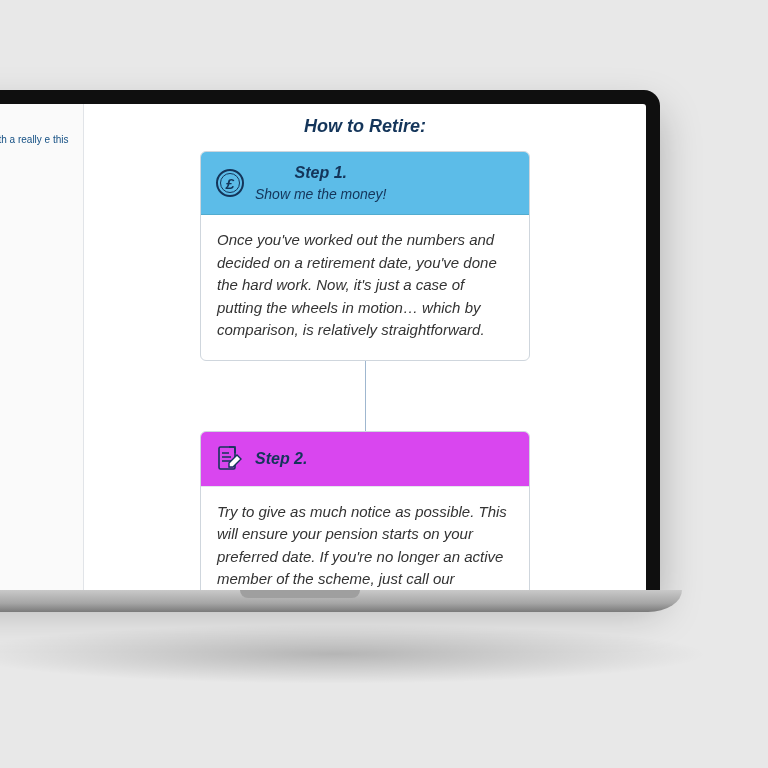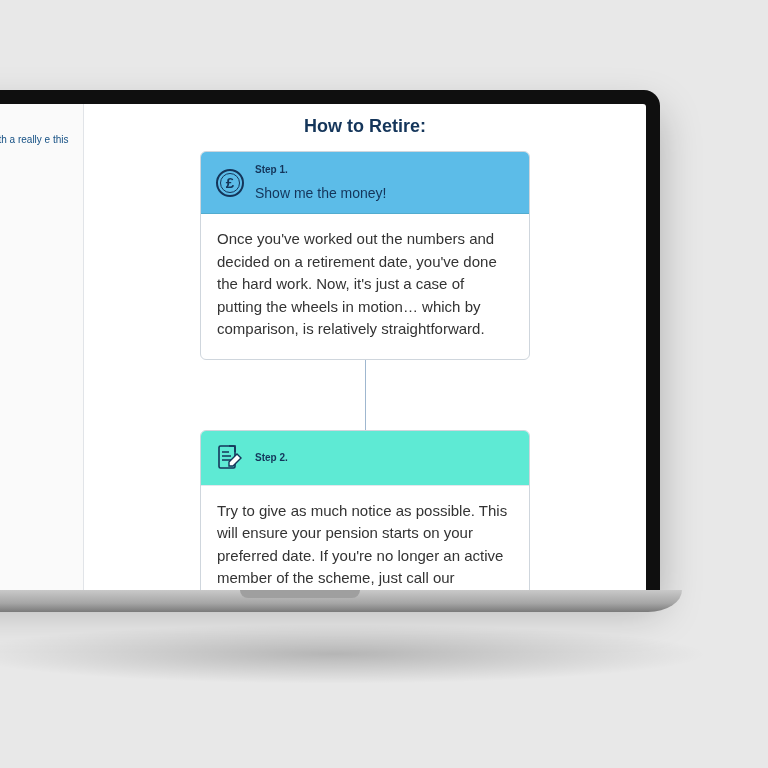--- a/index.html
+++ b/index.html
@@ -71,20 +71,21 @@
   .sidebar .star {
     font-size: 12px;
     color: #444;
     margin-bottom: 2px;
   }
   
   .main {
     flex: 1;
     padding: 12px 40px 0 40px;
     overflow: hidden;
+    font-style: italic;
   }
   .page-title {
     text-align: center;
     font-size: 18px;
     font-weight: 700;
     color: #14355a;
     margin-bottom: 14px;
   }
   .card {
     width: 330px;
@@ -92,29 +93,29 @@
     border: 1px solid #cfd6dd;
     border-radius: 6px;
     overflow: hidden;
     background: #fff;
   }
   .card-header {
     display: flex;
     align-items: center;
     gap: 10px;
     padding: 12px 14px;
-    background: #5eead4;
+    background: #d946ef;
     border-bottom: 1px solid #e3e7ec;
   }
   .card-header.blue {
     background: #5cbce8;
     border-bottom-color: #52accf;
   }
-  .step-label { font-size: 10px; color: #14355a; font-weight: 600; }
-  .step-title { font-size: 14px; color: #14355a; font-weight: 400; margin-top: 10px; }
+  .step-label { font-size: 16px; color: #14355a; font-weight: 600; text-align: center; }
+  .step-title { font-size: 14px; color: #14355a; font-weight: 400; margin-top: 4px; }
   .card-body {
     padding: 14px 16px 18px;
     font-size: 15px;
     line-height: 1.5;
     color: #333;
   }
   .connector {
     width: 0;
     height: 70px;
     border-left: 1px solid #9fb7cf;

